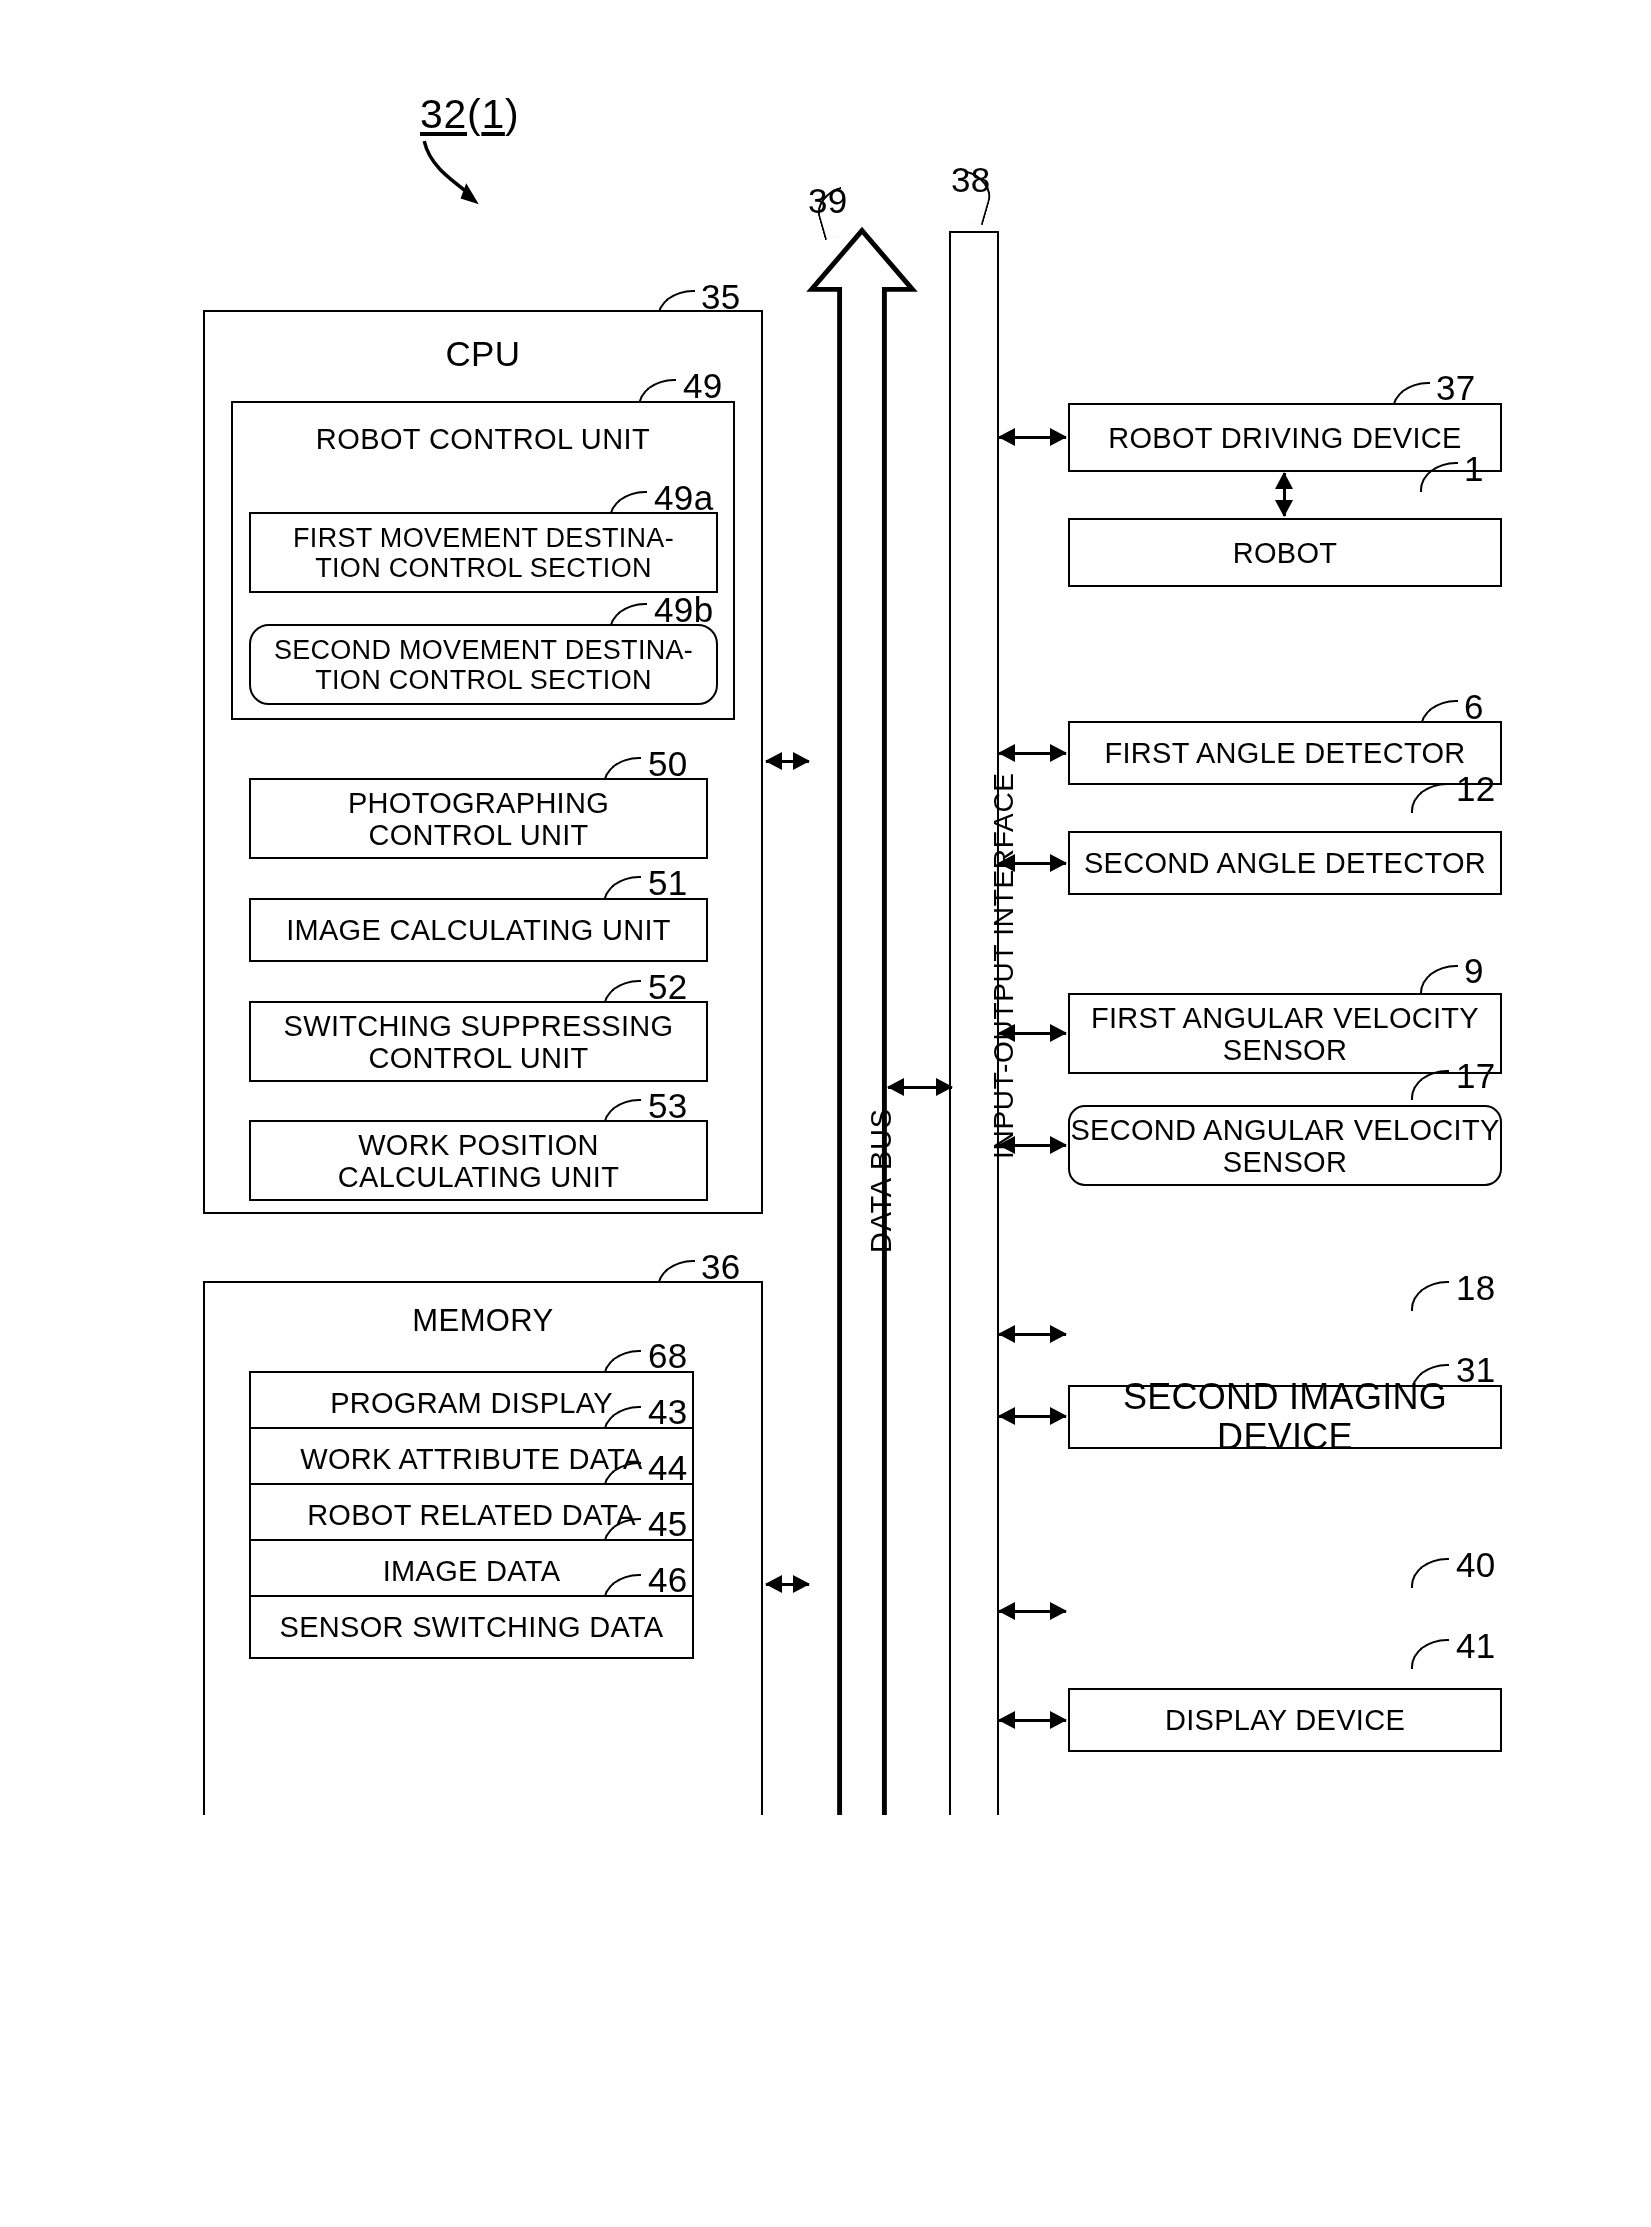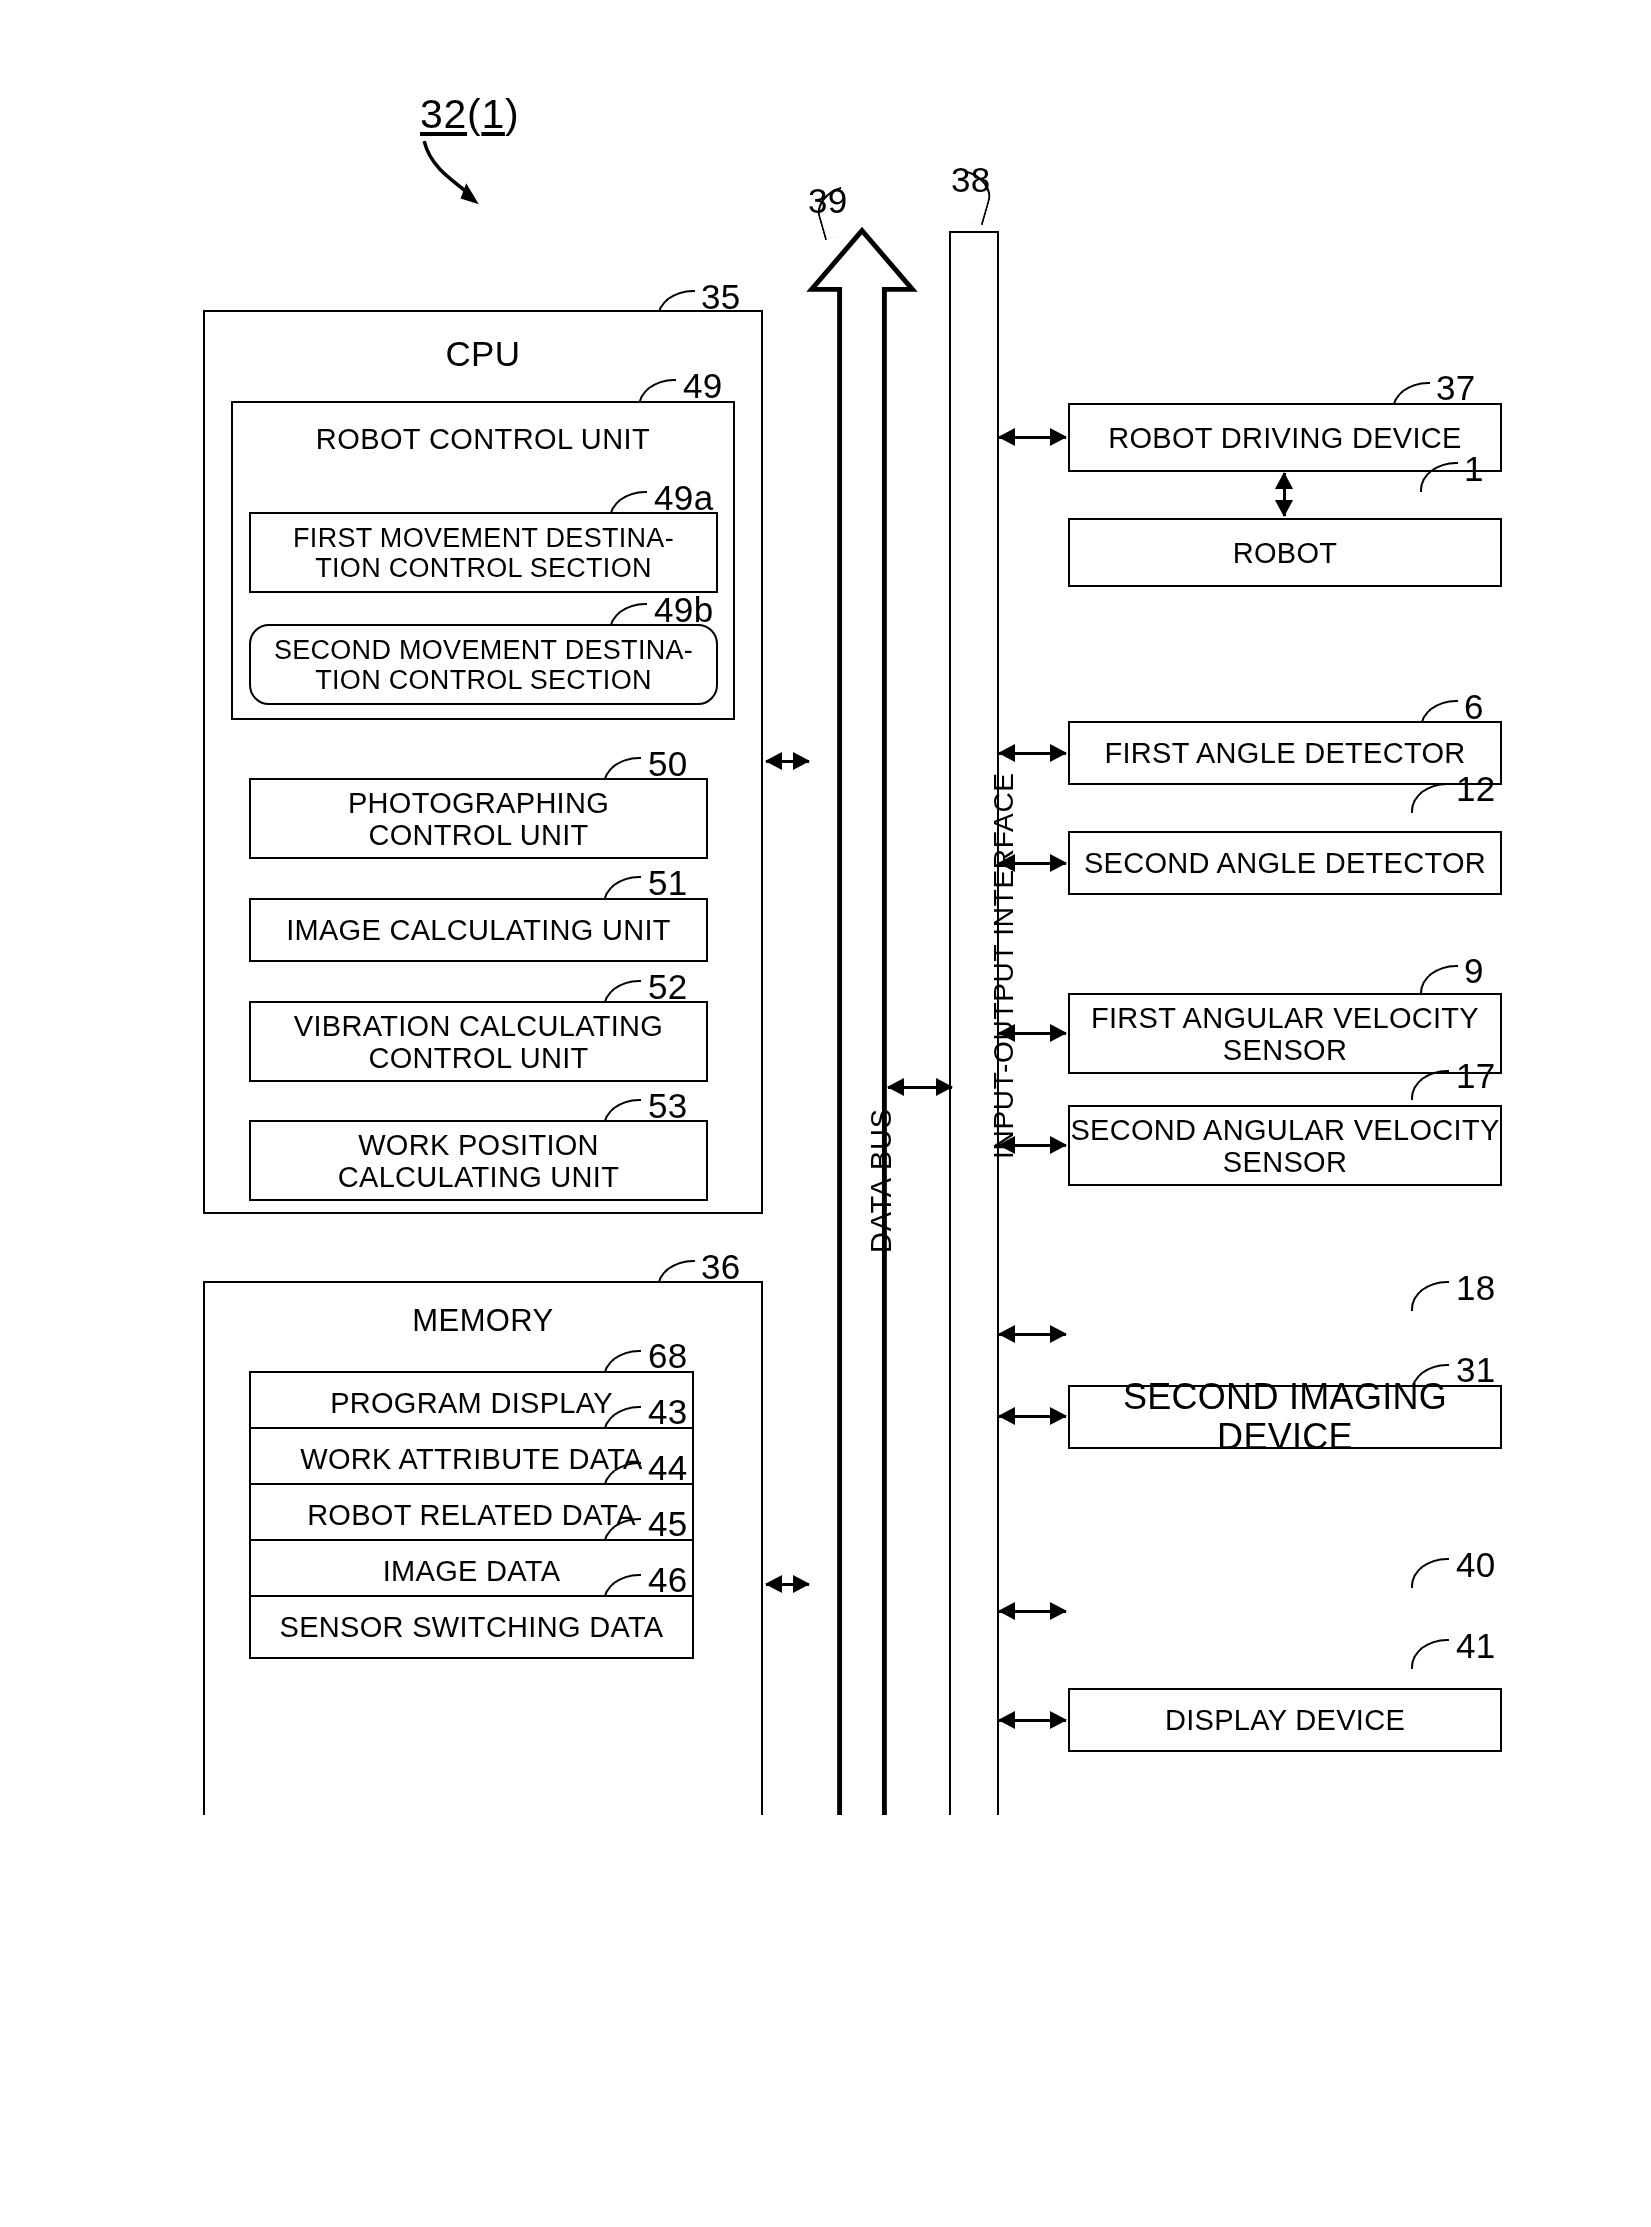--- a/index.html
+++ b/index.html
@@ -96,21 +96,21 @@
   <div class="hook2" style="left:603px;top:876px;"></div>
   <div class="ref" style="left:648px;top:865px;">51</div>
   <div class="box" style="left:249px;top:898px;width:459px;height:64px;">
     <div class="box-label" style="font-size:29px;">IMAGE CALCULATING UNIT</div>
   </div>
 
   <div class="hook2" style="left:603px;top:980px;"></div>
   <div class="ref" style="left:648px;top:969px;">52</div>
   <div class="box" style="left:249px;top:1001px;width:459px;height:81px;">
     <div class="box-label" style="font-size:29px;">
-      <span>VIBRATION CALCULATING</span><br>
+      <span>SWITCHING SUPPRESSING</span><br>
       <span>CONTROL UNIT</span>
     </div>
   </div>
 
   <div class="hook2" style="left:603px;top:1099px;"></div>
   <div class="ref" style="left:648px;top:1088px;">53</div>
   <div class="box" style="left:249px;top:1120px;width:459px;height:81px;">
     <div class="box-label" style="font-size:29px;">
       <span>WORK POSITION</span><br>
       <span>CALCULATING UNIT</span>
@@ -204,21 +204,21 @@
   <div class="box" style="left:1068px;top:993px;width:434px;height:81px;">
     <div class="box-label" style="font-size:29px;">
       <span>FIRST ANGULAR VELOCITY</span><br>
       <span>SENSOR</span>
     </div>
   </div>
   <div class="dbl" style="left:999px;top:1032px;width:67px;"></div>
 
   <div class="hook2" style="left:1411px;top:1070px;"></div>
   <div class="ref" style="left:1456px;top:1058px;">17</div>
-  <div class="box" style="left:1068px;top:1105px;width:434px;height:81px;">
+  <div class="box" style="left:1068px;top:1105px;width:434px;height:81px;border-radius:17px;">
     <div class="box-label" style="font-size:29px;">
       <span>SECOND ANGULAR VELOCITY</span><br>
       <span>SENSOR</span>
     </div>
   </div>
   <div class="dbl" style="left:999px;top:1144px;width:67px;"></div>
 
   <div class="hook2" style="left:1411px;top:1281px;"></div>
   <div class="ref" style="left:1456px;top:1270px;">18</div>
   <div class="dbl" style="left:999px;top:1333px;width:67px;"></div>

